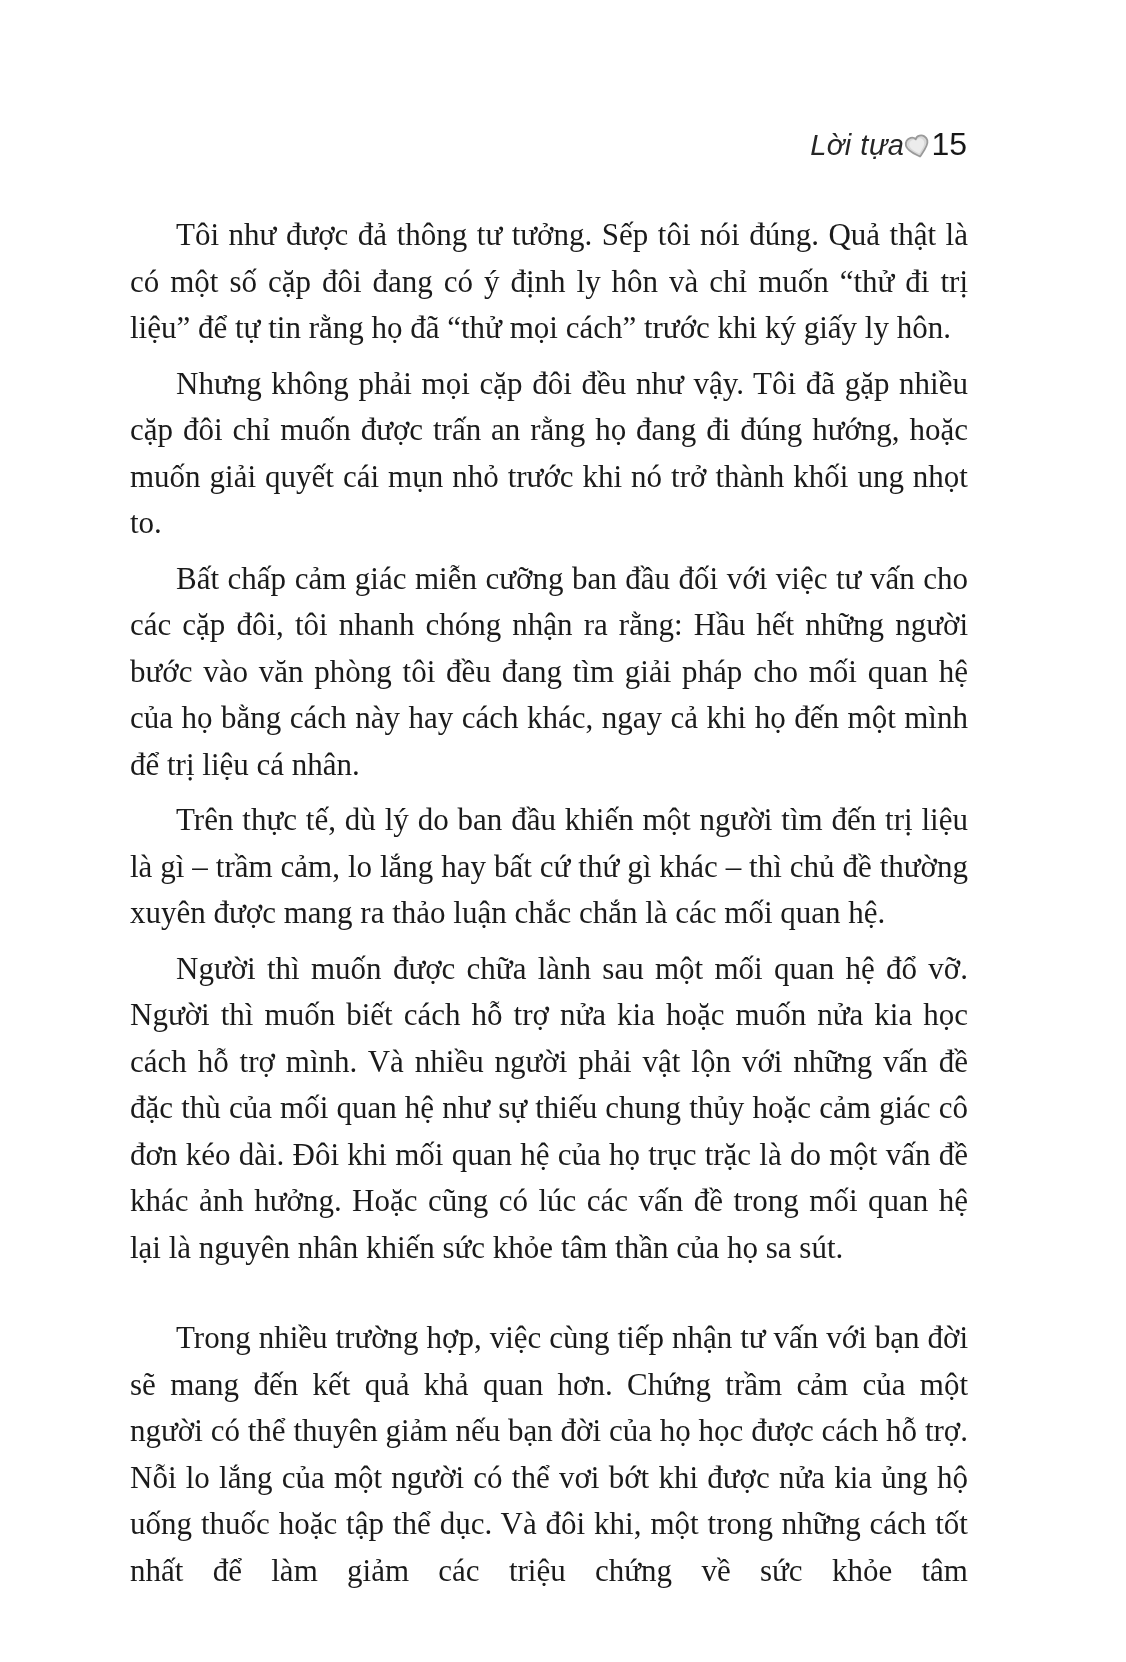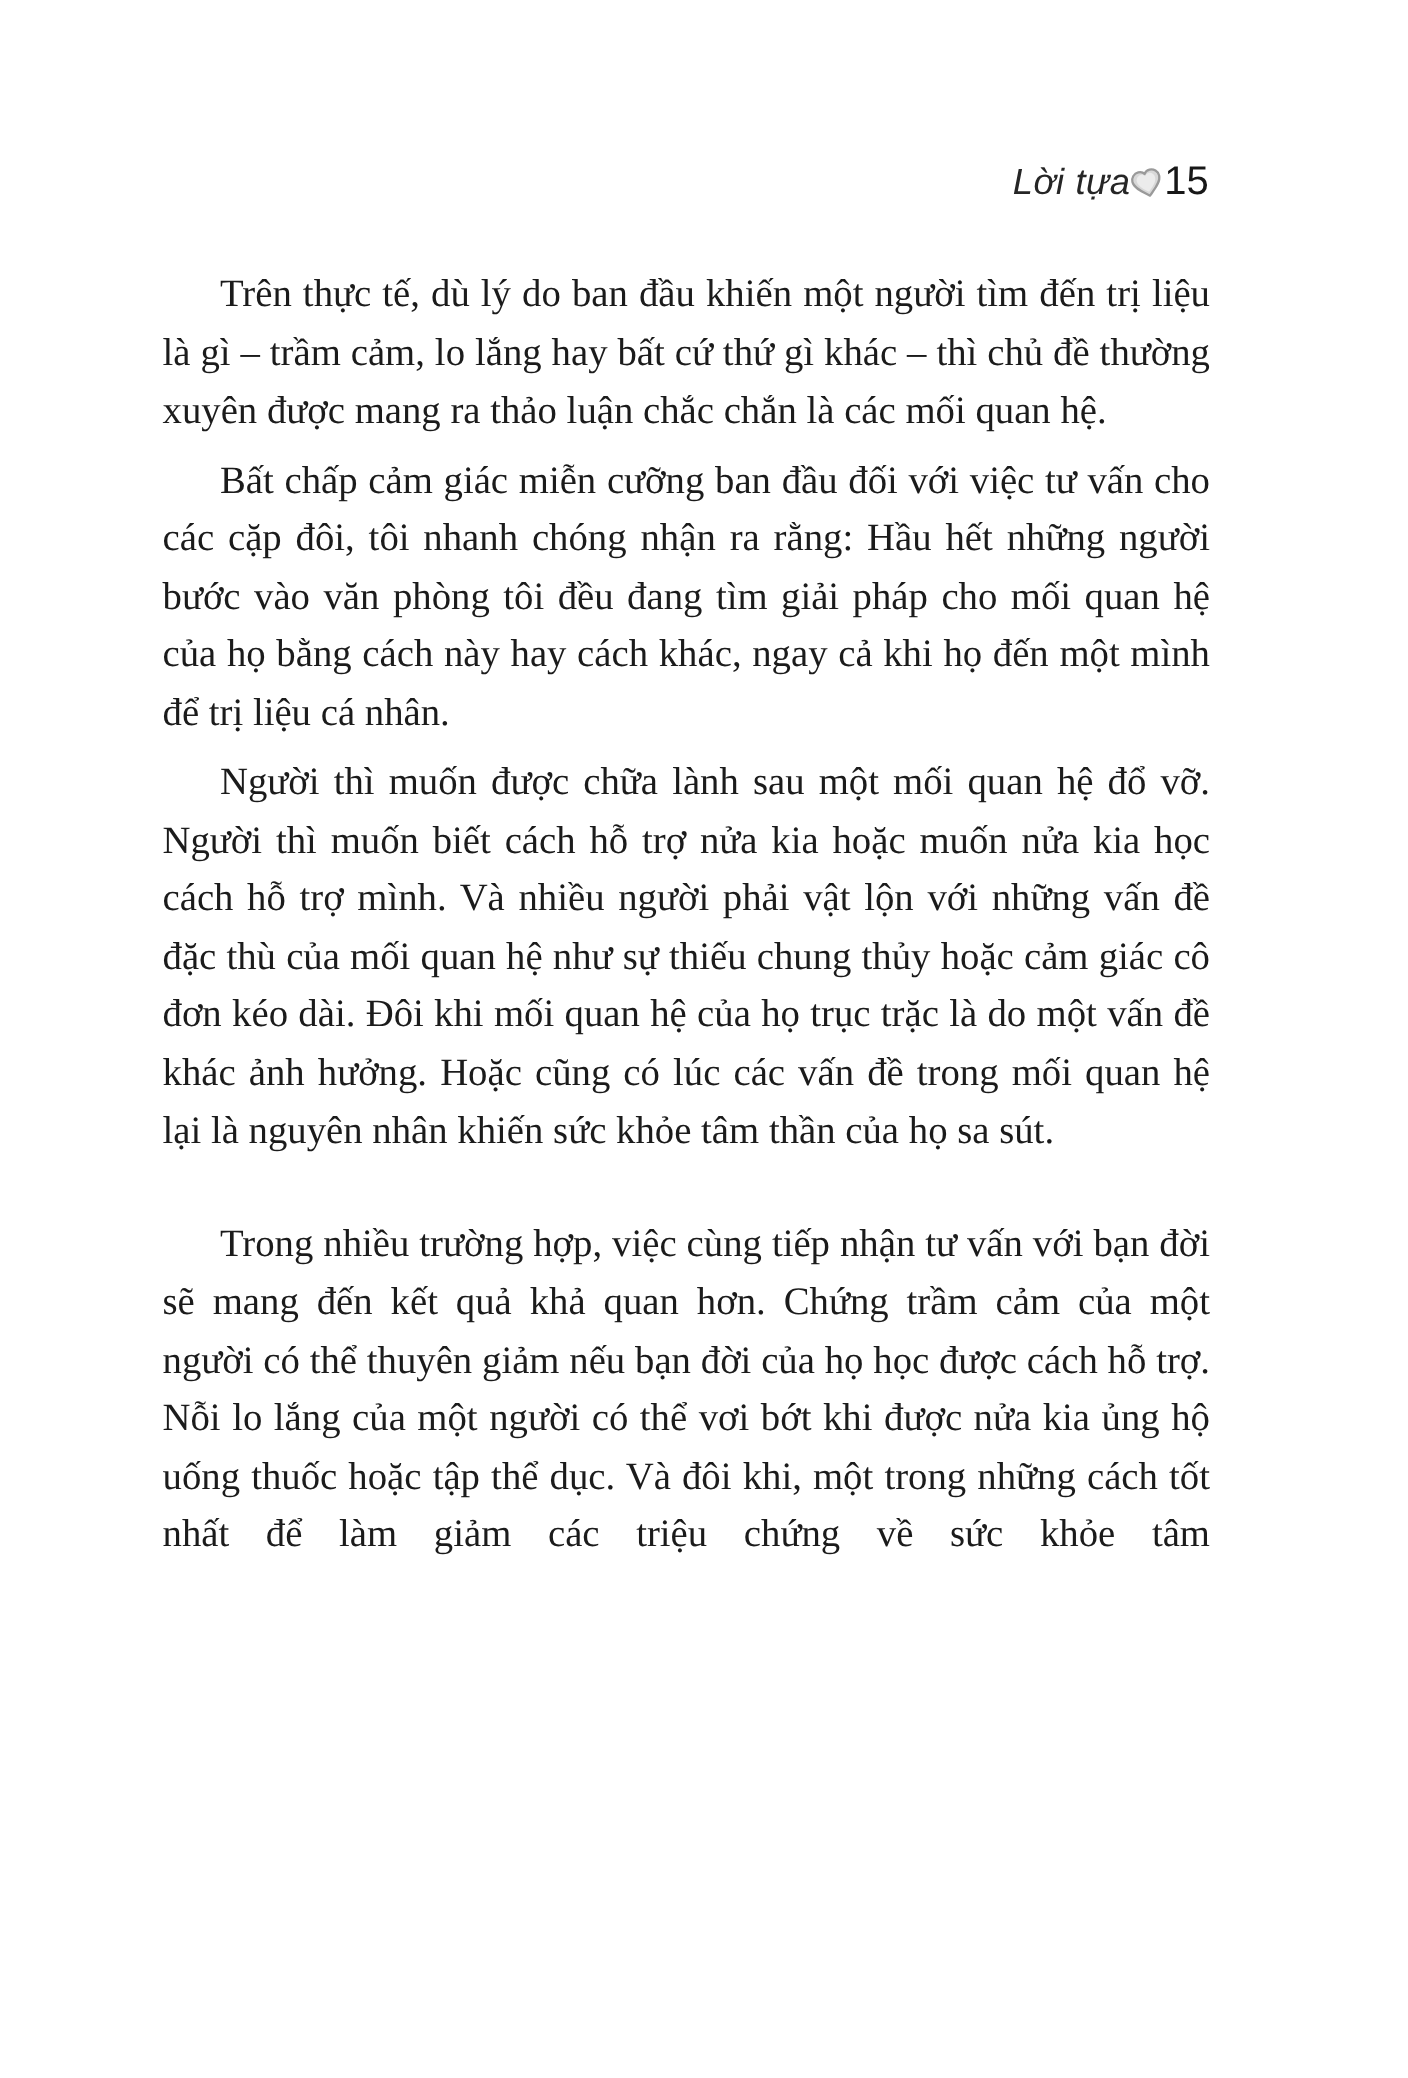--- a/index.html
+++ b/index.html
@@ -83,19 +83,21 @@
         <g transform="rotate(-14 12 11)">
           <path d="M12 20.2 C8.2 16.8 2.2 12.6 2.2 7.8 C2.2 4.6 4.8 2.1 7.9 2.1 C9.7 2.1 11.3 3 12 4.4 C12.7 3 14.3 2.1 16.1 2.1 C19.2 2.1 21.8 4.6 21.8 7.8 C21.8 12.6 15.8 16.8 12 20.2 Z" fill="#d8d8d8" stroke="#9a9a9a" stroke-width="1.6" stroke-linejoin="round"></path>
           <path d="M12 17.4 C9.3 14.9 5.3 11.9 5.3 8.3 C5.3 6 7.1 4.3 9.2 4.3 C10.4 4.3 11.5 5 12 6 C12.5 5 13.6 4.3 14.8 4.3 C16.9 4.3 18.7 6 18.7 8.3 C18.7 11.9 14.7 14.9 12 17.4 Z" fill="#ececec" stroke="none"></path>
         </g>
       </svg>
     </span>
     <span class="page-number">15</span>
   </div>
 
   <div class="page-body">
+    <p>Tôi như được đả thông tư tưởng. Sếp tôi nói đúng. Quả thật là có một số cặp đôi đang có ý định ly hôn và chỉ muốn “thử đi trị liệu” để tự tin rằng họ đã “thử mọi cách” trước khi ký giấy ly hôn.</p>
+    <p>Nhưng không phải mọi cặp đôi đều như vậy. Tôi đã gặp nhiều cặp đôi chỉ muốn được trấn an rằng họ đang đi đúng hướng, hoặc muốn giải quyết cái mụn nhỏ trước khi nó trở thành khối ung nhọt to.</p>
+    <p>Bất chấp cảm giác miễn cưỡng ban đầu đối với việc tư vấn cho các cặp đôi, tôi nhanh chóng nhận ra rằng: Hầu hết những người bước vào văn phòng tôi đều đang tìm giải pháp cho mối quan hệ của họ bằng cách này hay cách khác, ngay cả khi họ đến một mình để trị liệu cá nhân.</p>
     <p>Trên thực tế, dù lý do ban đầu khiến một người tìm đến trị liệu là gì – trầm cảm, lo lắng hay bất cứ thứ gì khác – thì chủ đề thường xuyên được mang ra thảo luận chắc chắn là các mối quan hệ.</p>
-    <p>Bất chấp cảm giác miễn cưỡng ban đầu đối với việc tư vấn cho các cặp đôi, tôi nhanh chóng nhận ra rằng: Hầu hết những người bước vào văn phòng tôi đều đang tìm giải pháp cho mối quan hệ của họ bằng cách này hay cách khác, ngay cả khi họ đến một mình để trị liệu cá nhân.</p>
     <p>Người thì muốn được chữa lành sau một mối quan hệ đổ vỡ. Người thì muốn biết cách hỗ trợ nửa kia hoặc muốn nửa kia học cách hỗ trợ mình. Và nhiều người phải vật lộn với những vấn đề đặc thù của mối quan hệ như sự thiếu chung thủy hoặc cảm giác cô đơn kéo dài. Đôi khi mối quan hệ của họ trục trặc là do một vấn đề khác ảnh hưởng. Hoặc cũng có lúc các vấn đề trong mối quan hệ lại là nguyên nhân khiến sức khỏe tâm thần của họ sa sút.</p>
     <p class="continues">Trong nhiều trường hợp, việc cùng tiếp nhận tư vấn với bạn đời sẽ mang đến kết quả khả quan hơn. Chứng trầm cảm của một người có thể thuyên giảm nếu bạn đời của họ học được cách hỗ trợ. Nỗi lo lắng của một người có thể vơi bớt khi được nửa kia ủng hộ uống thuốc hoặc tập thể dục. Và đôi khi, một trong những cách tốt nhất để làm giảm các triệu chứng về sức khỏe tâm</p>
   </div>
 
 </div>
 
 </body></html>

